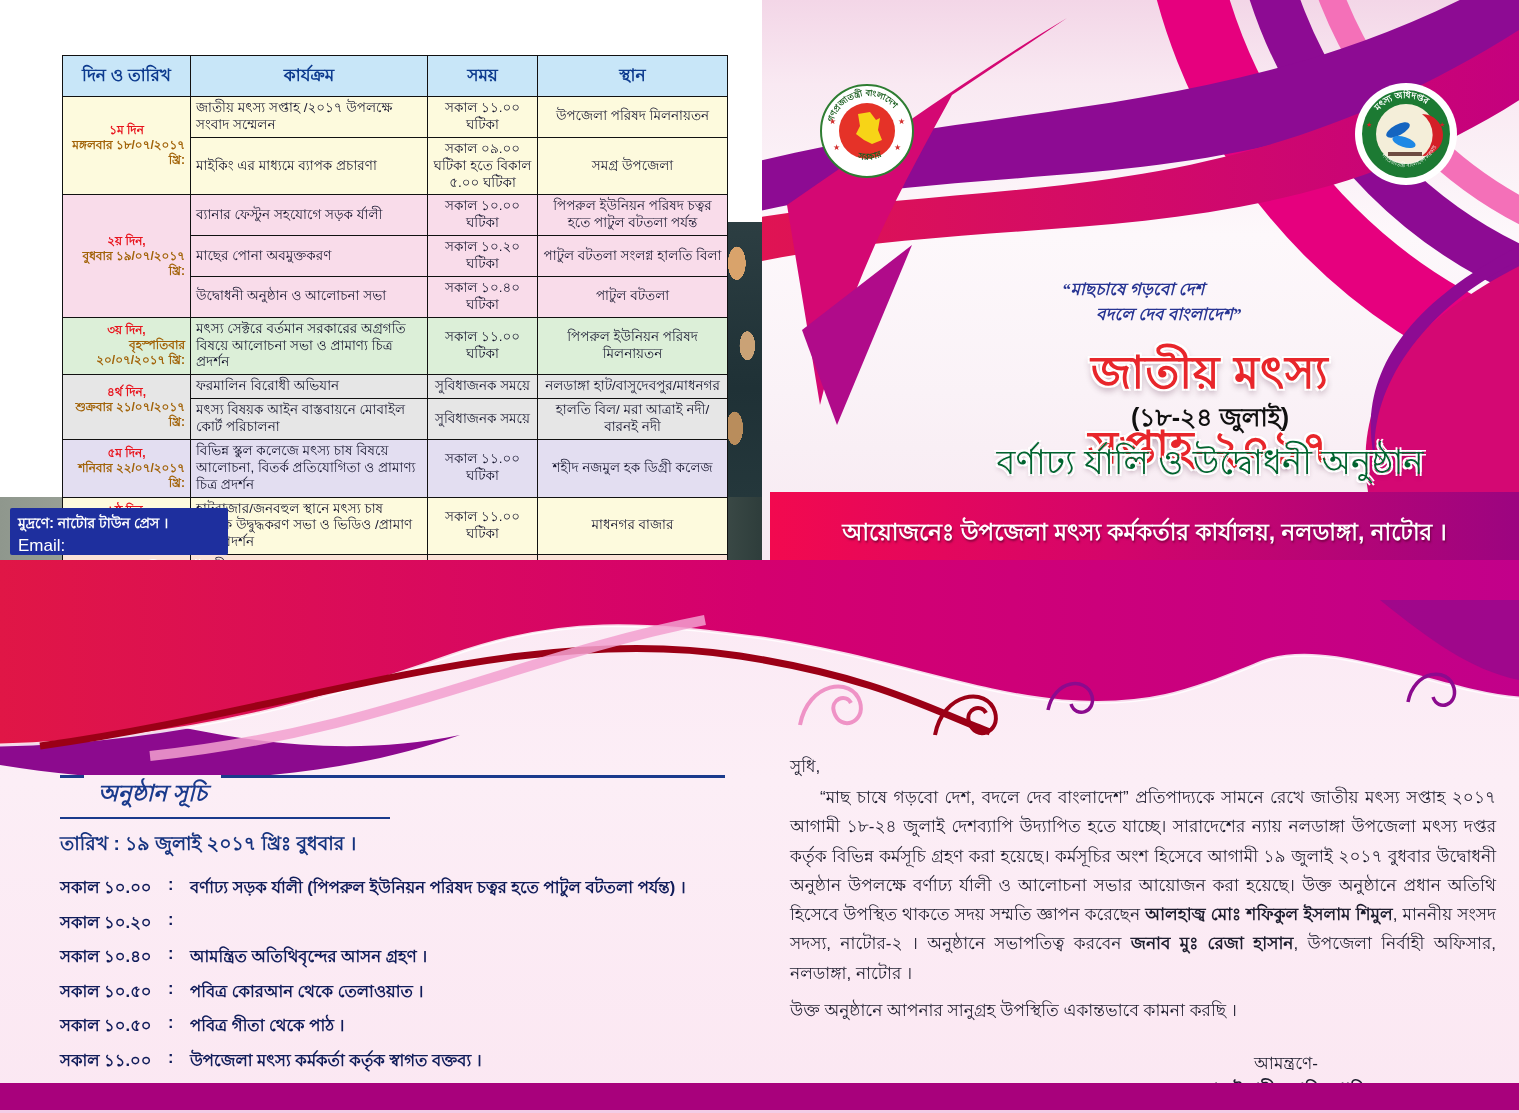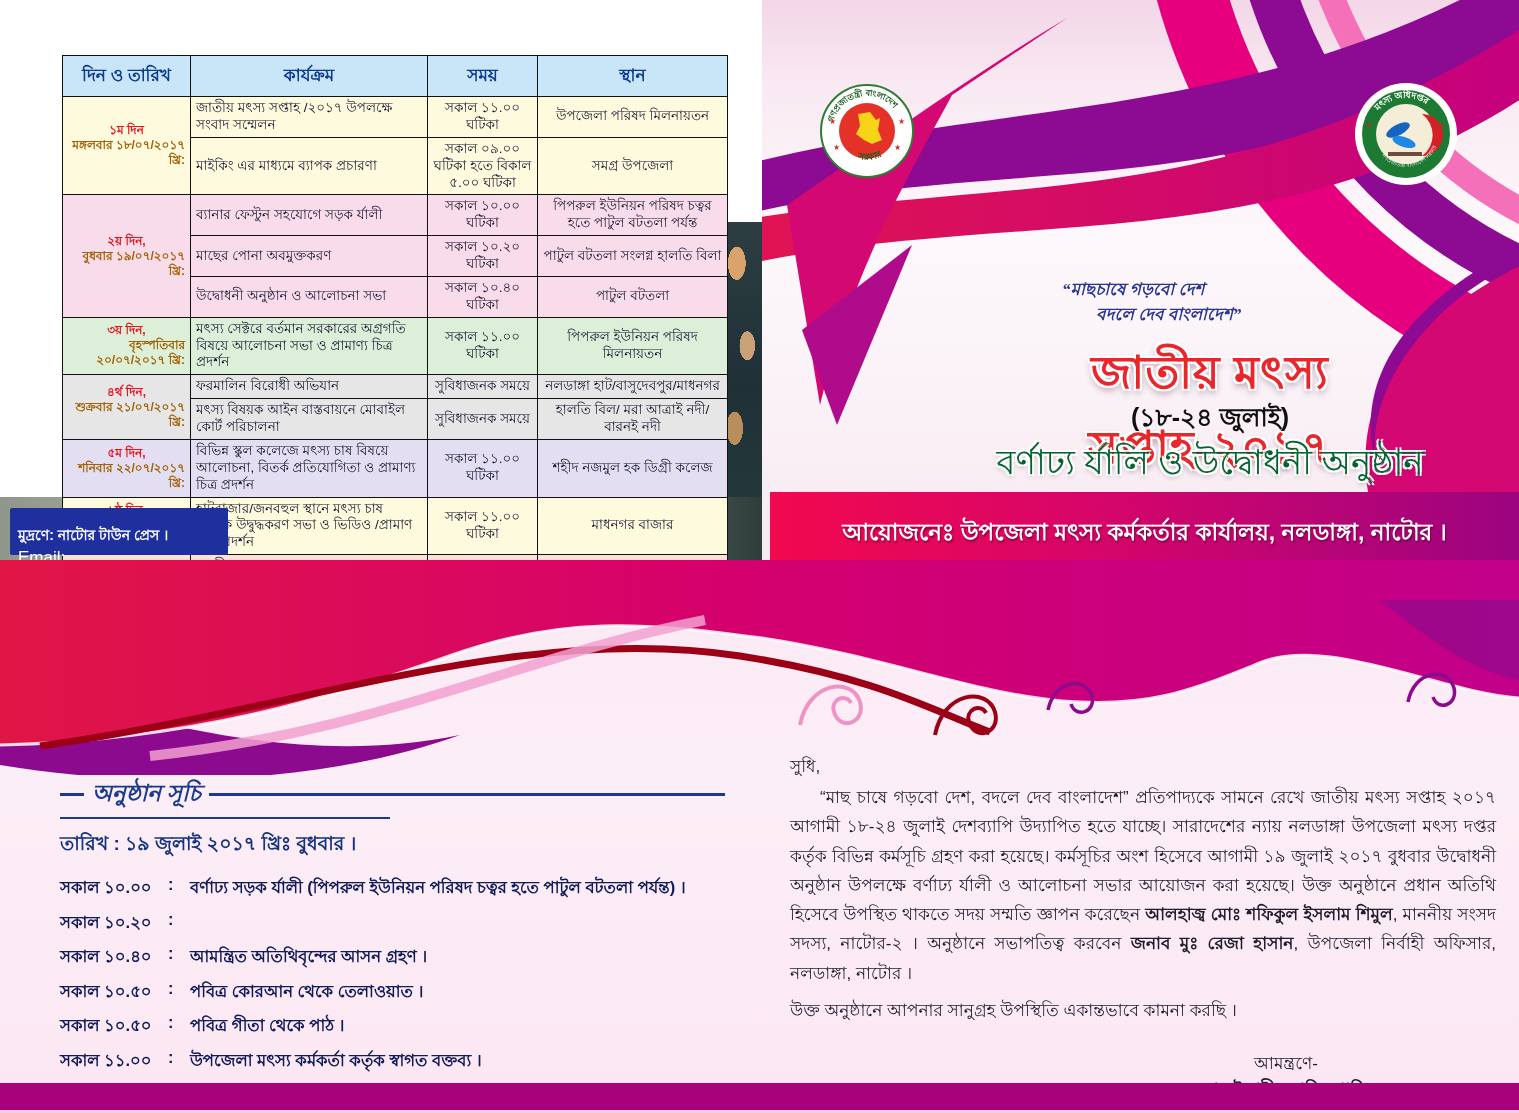--- a/index.html
+++ b/index.html
@@ -31,21 +31,21 @@
       font-size:13.5px;color:#15152e;line-height:1.25;vertical-align:middle;}
   table.sched th{background:#c8e6f8;color:#0d3b8f;font-size:17px;font-weight:bold;height:34px;}
   col.c-day{width:128px;} col.c-act{width:237px;} col.c-time{width:110px;} col.c-place{width:190px;}
   td.daycell{text-align:center;}
   .dayname{color:#e8131d;font-weight:bold;font-size:12px;}
   .daydate{color:#a16207;font-size:12px;font-weight:bold;text-align:right;}
   td.act{text-align:left;}
   td.time,td.place{text-align:center;}
   td.place{font-size:12.5px;}
   #print-box{left:10px;top:508px;width:218px;height:47px;background:#1e2f9e;
-      color:#fff;padding:16px 8px;box-sizing:border-box;border-radius:2px;}
+      color:#fff;padding:4px 8px;box-sizing:border-box;border-radius:2px;}
   #print-box .l1{font-weight:bold;font-size:14px;}
   #print-box .l2{font-size:17px;}
 
   
   #front-page{left:762px;top:0;width:757px;height:560px;overflow:hidden;
      background:linear-gradient(180deg,#f3d6e7 0%,#f9e9f2 15%,#fdf8fb 42%,#faf2f7 70%,#f7e9f1 100%);}
   #front-page svg{position:absolute;left:0;top:0;}
   .seal{position:absolute;}
   #slogan{left:1062px;top:278px;width:260px;color:#283593;
      font-family:"Liberation Serif","DejaVu Serif",serif;font-style:italic;
@@ -64,21 +64,21 @@
      display:flex;align-items:center;justify-content:center;}
   #organizer-bar span{color:#fff;font-weight:bold;font-size:23px;
      text-shadow:1px 2px 2px rgba(80,0,40,.6);}
 
   
   #inside{left:0;top:560px;width:1519px;height:553px;
      background:linear-gradient(180deg,#fbe9f4 0%,#fceef6 40%,#fbe7f2 100%);}
   #band-svg{position:absolute;left:0;top:0;}
 
   #program{position:absolute;left:60px;top:215px;width:665px;color:#101c5a;}
-  #prog-head{display:flex;align-items:center;gap:8px;}
+  #prog-head{display:flex;gap:14px;}
   #prog-head .line{height:3px;background:#1a3a8c;}
   #prog-head .line.short{width:24px;}
   #prog-head .line.long{flex:1;}
   #prog-title{color:#1a3a8c;font-weight:bold;font-style:italic;font-size:23px;
      font-family:"Liberation Serif","DejaVu Serif",serif;}
   #prog-underline{width:330px;height:2px;background:#1a3a8c;margin:3px 0 10px 0;}
   .meta-line{font-weight:bold;color:#16337f;font-size:19px;margin:6px 0;}
   #prog-list{margin-top:14px;}
   .prog-item{display:flex;font-size:16.5px;color:#101c5a;margin:7.5px 0;font-weight:bold;}
   .prog-item .ptime{width:108px;flex:none;}

